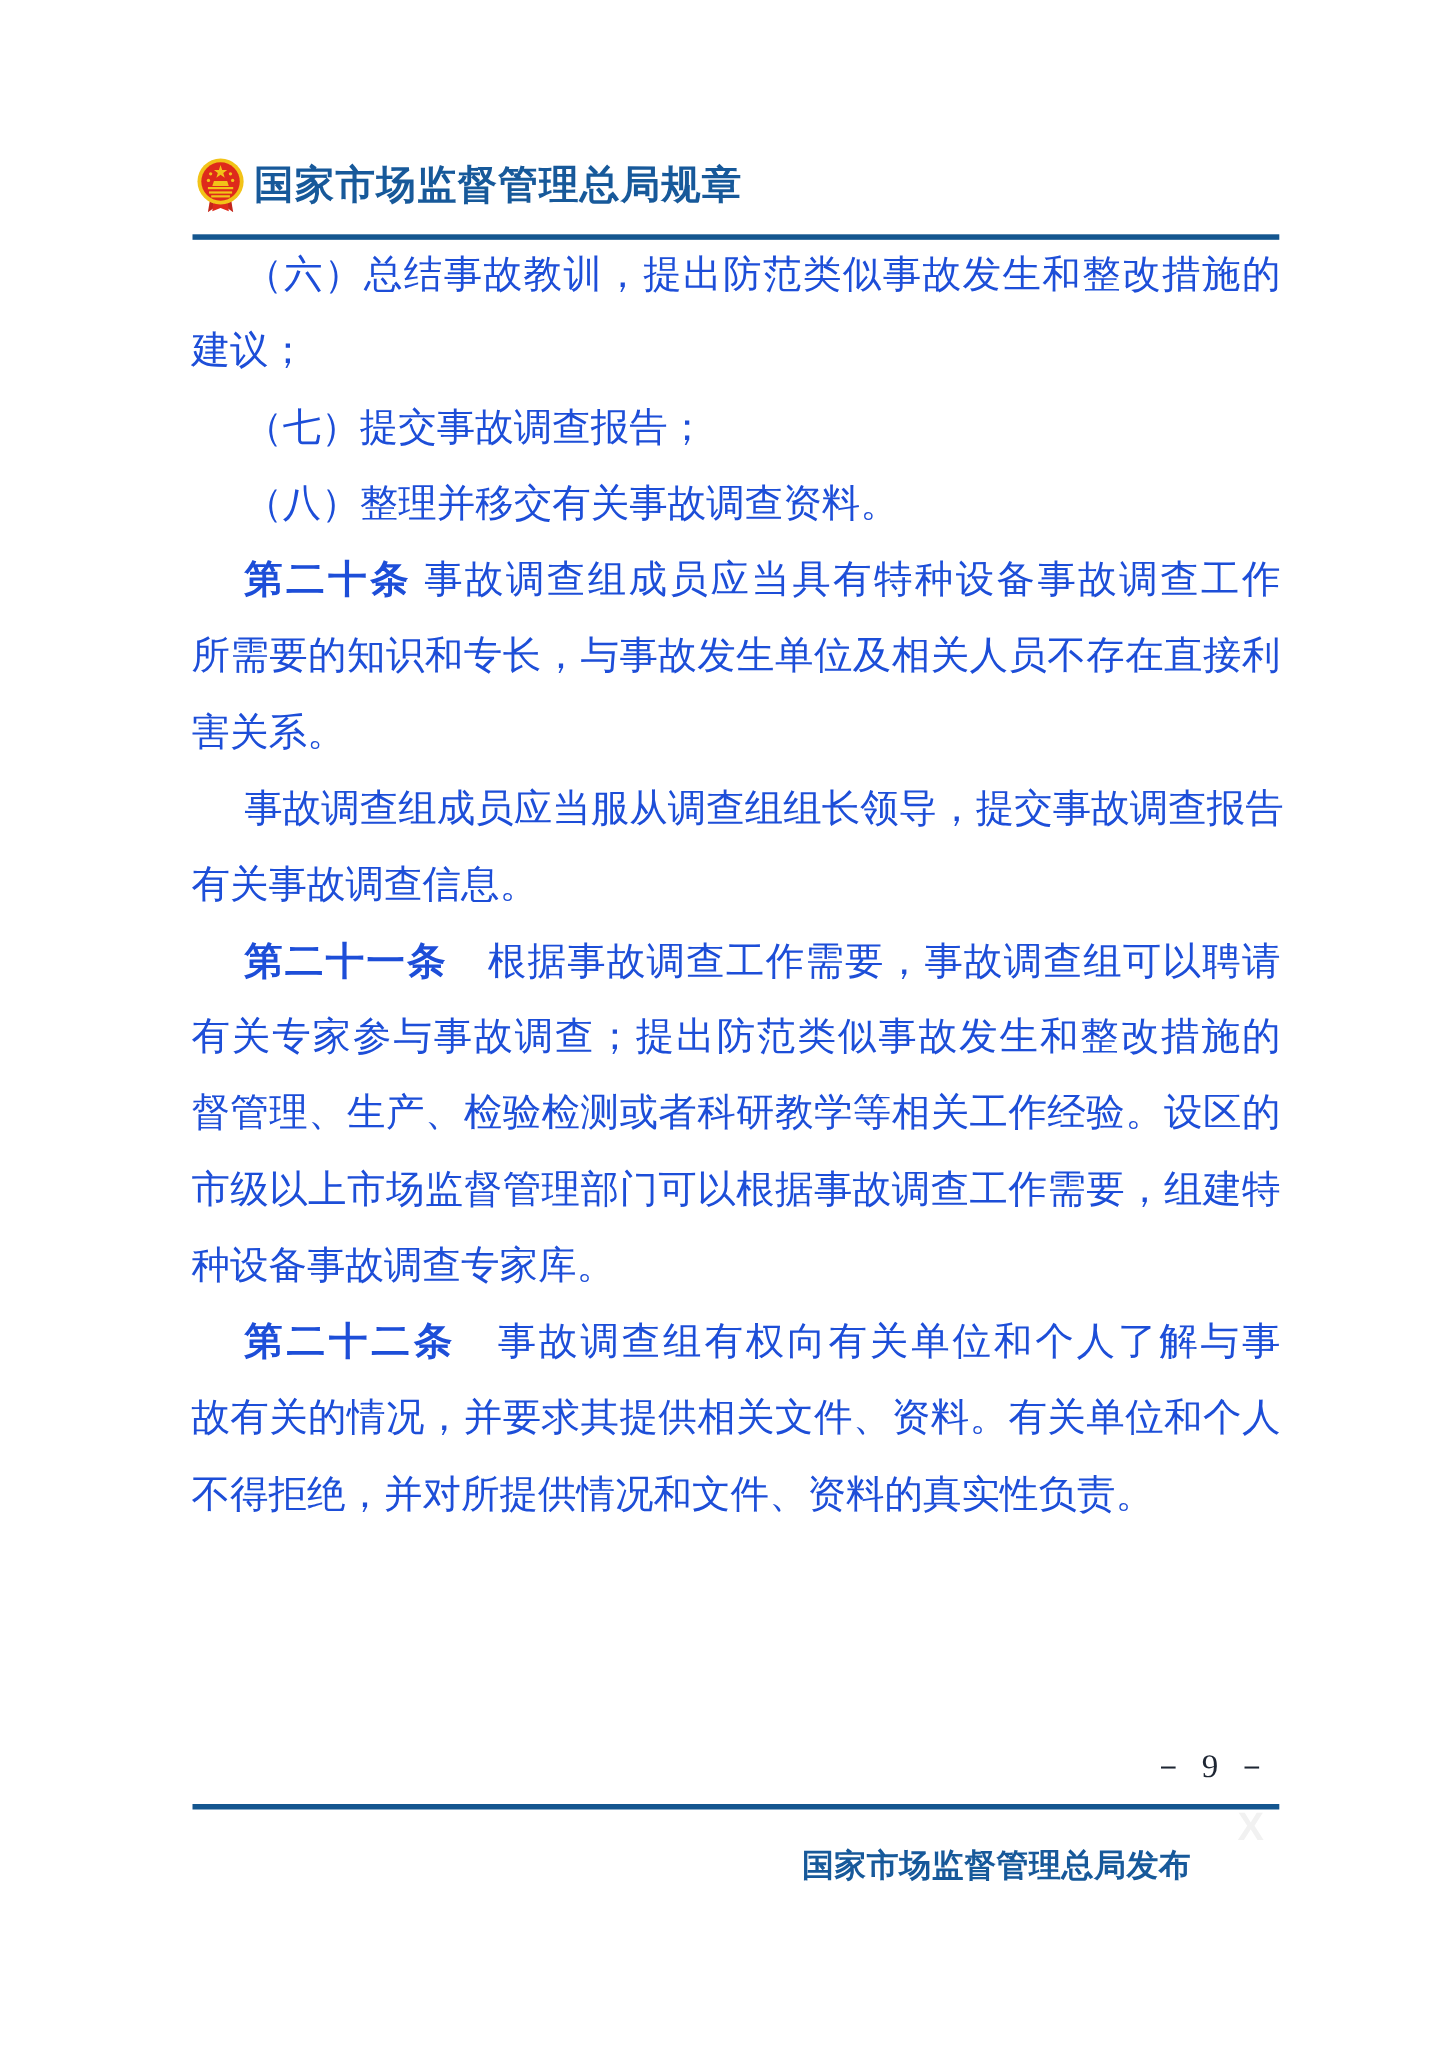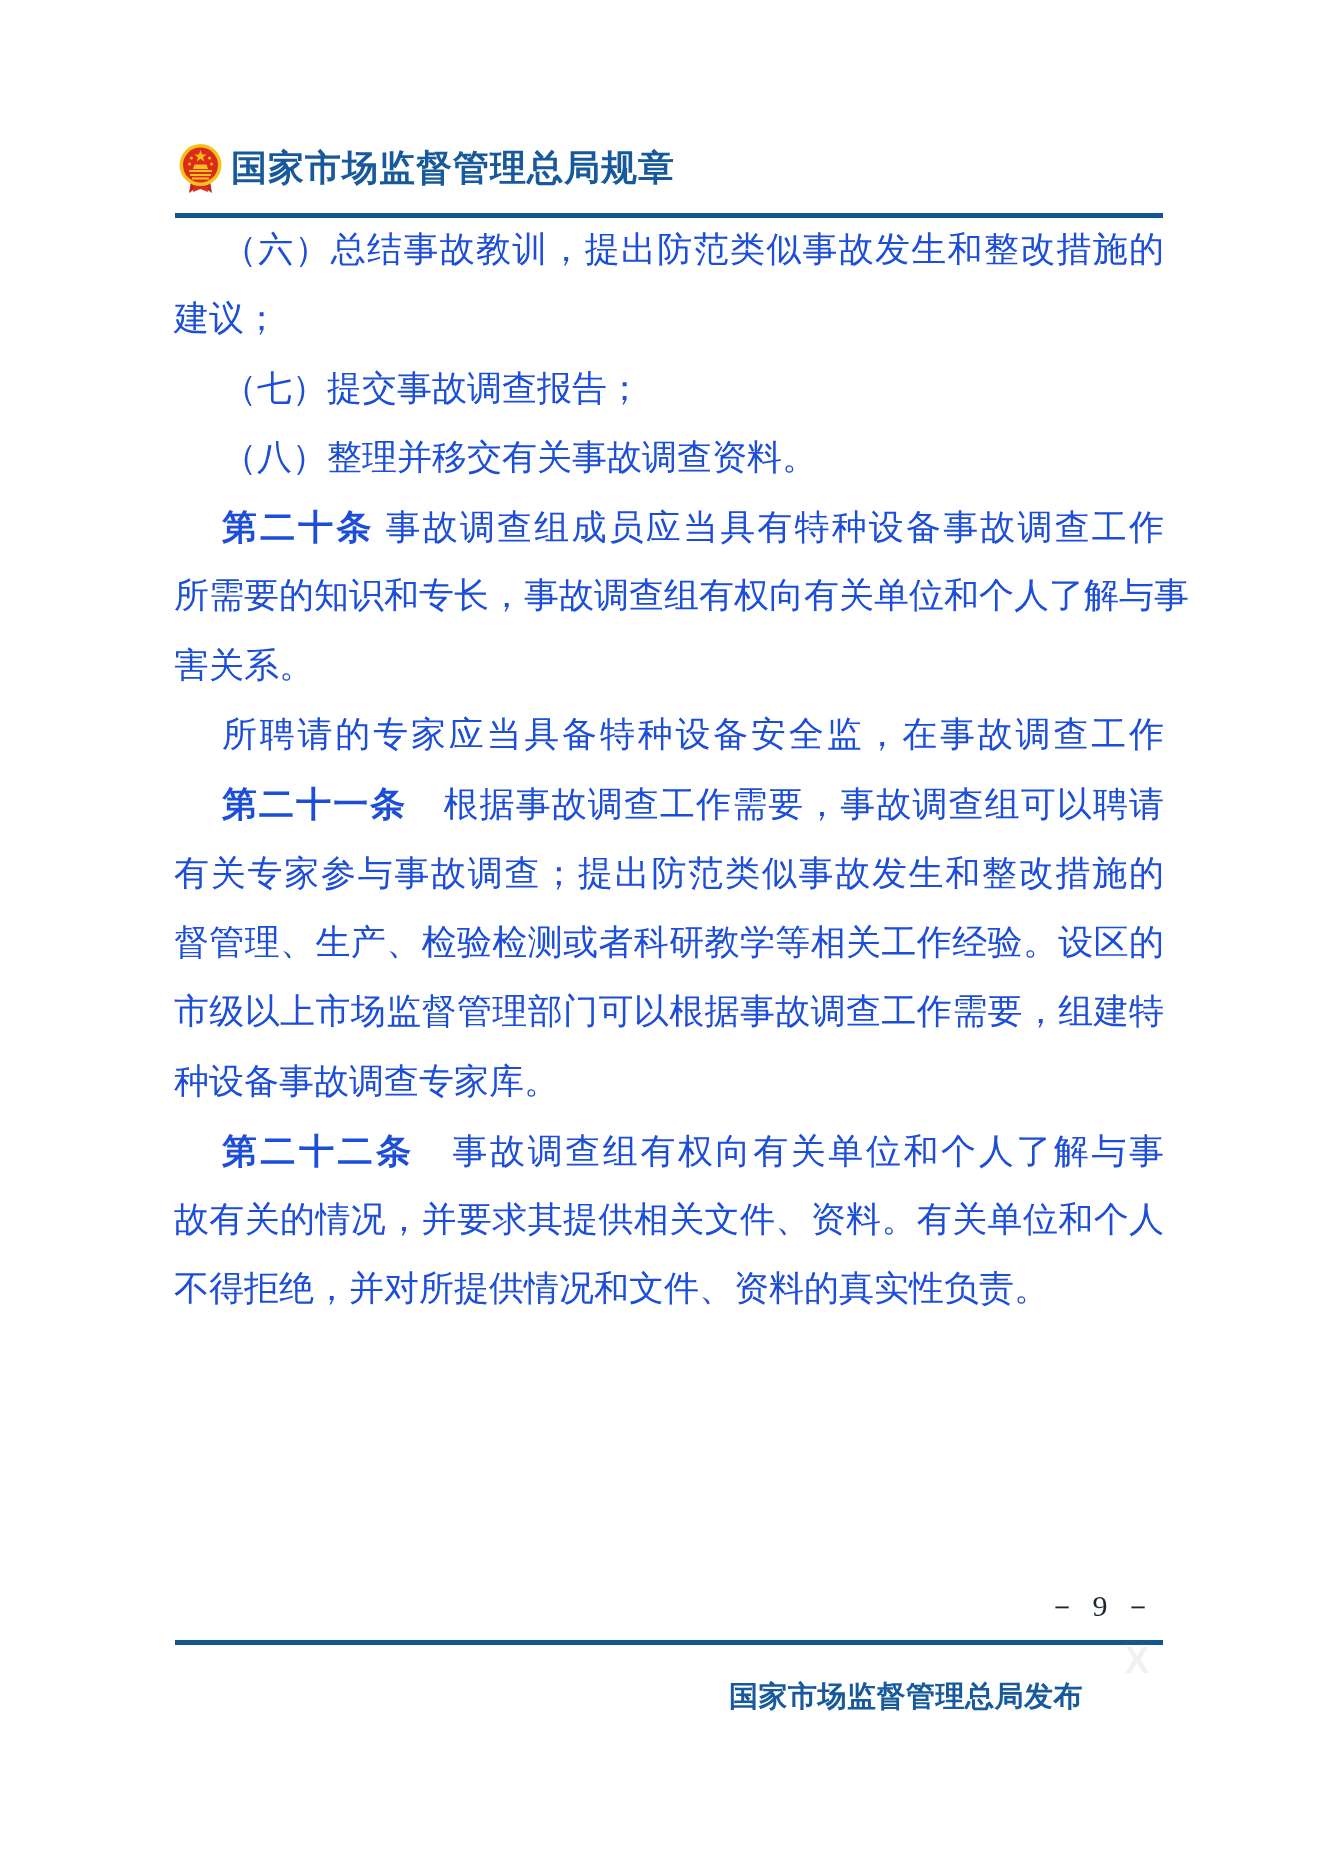--- a/index.html
+++ b/index.html
@@ -77,23 +77,24 @@
   <div class="header-title">国家市场监督管理总局规章</div>
 
   <div class="rule rule-header"></div>
 
   <div class="doc" id="doc">
       <div class="line first">（六）总结事故教训，提出防范类似事故发生和整改措施的</div>
       <div class="line last">建议；</div>
       <div class="line first last">（七）提交事故调查报告；</div>
       <div class="line first last">（八）整理并移交有关事故调查资料。</div>
       <div class="line first"><span class="b">第二十条</span> 事故调查组成员应当具有特种设备事故调查工作</div>
-      <div class="line">所需要的知识和专长，事故调查组有权向有关单位和个人了解与事</div>
+      <div class="line">所需要的知识和专长，与事故发生单位及相关人员不存在直接利</div>
       <div class="line last">害关系。</div>
-      <div class="line first">所聘请的专家应当具备特种设备安全监，在事故调查工作</div>
+      <div class="line first">事故调查组成员应当服从调查组组长领导，提交事故调查报告</div>
+      <div class="line last">有关事故调查信息。</div>
       <div class="line first"><span class="b">第二十一条</span>　根据事故调查工作需要，事故调查组可以聘请</div>
       <div class="line">有关专家参与事故调查；提出防范类似事故发生和整改措施的</div>
       <div class="line">督管理、生产、检验检测或者科研教学等相关工作经验。设区的</div>
       <div class="line">市级以上市场监督管理部门可以根据事故调查工作需要，组建特</div>
       <div class="line last">种设备事故调查专家库。</div>
       <div class="line first"><span class="b">第二十二条</span>　事故调查组有权向有关单位和个人了解与事</div>
       <div class="line">故有关的情况，并要求其提供相关文件、资料。有关单位和个人</div>
       <div class="line last">不得拒绝，并对所提供情况和文件、资料的真实性负责。</div>
     </div>
 

